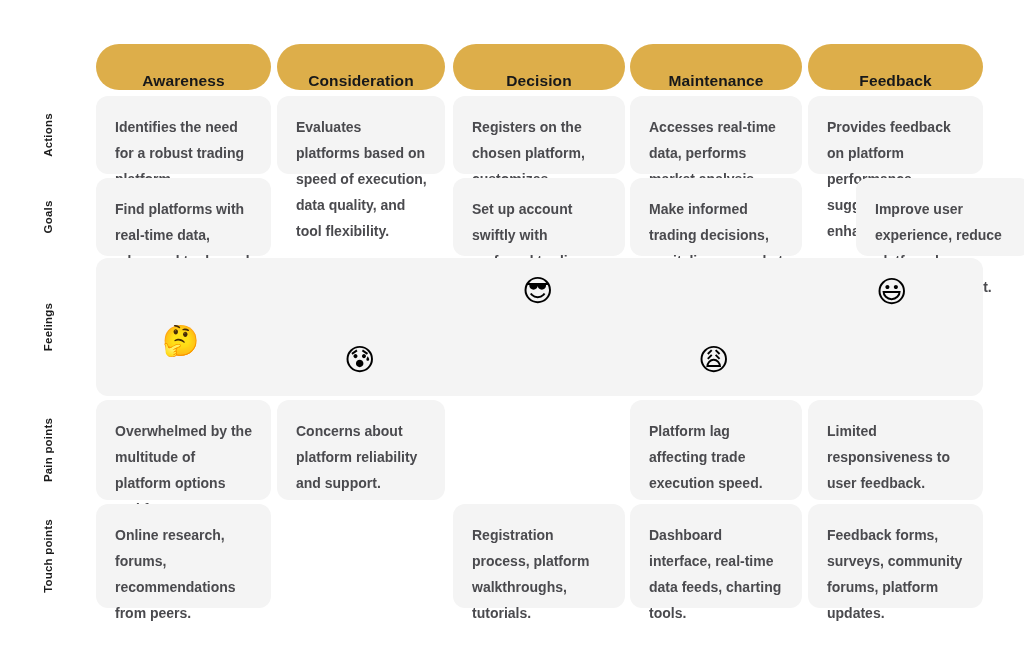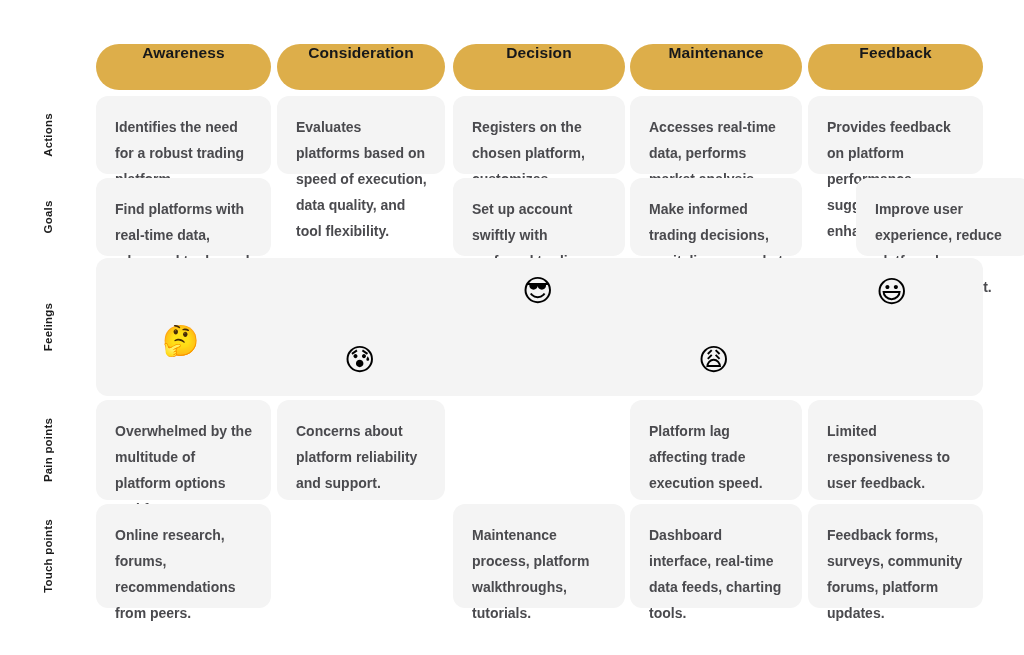--- a/index.html
+++ b/index.html
@@ -39,21 +39,21 @@
   }
 
   
   .stage-header {
     position: absolute;
     top: 44px;
     height: 46px;
     background: #DDAE4A;
     border-radius: 23px;
     display: flex;
-    align-items: flex-start;
+    align-items: flex-end;
     justify-content: center;
   }
   .stage-header span {
     font-size: 15.5px;
     font-weight: 600;
     color: #17181a;
     letter-spacing: 0.1px;
   }
 
   
@@ -189,21 +189,21 @@
     <p>Platform lag affecting trade execution speed.</p>
   </div>
   <div class="cell-card" style="left:808px;top:400px;width:175px;height:100px;">
     <p>Limited responsiveness to user feedback.</p>
   </div>
 
   <div class="cell-card" style="left:96px;top:504px;width:175px;height:104px;">
     <p>Online research, forums, recommendations from peers.</p>
   </div>
   <div class="cell-card" style="left:453px;top:504px;width:172px;height:104px;">
-    <p>Maintenance process, platform walkthroughs, tutorials.</p>
+    <p>Registration process, platform walkthroughs, tutorials.</p>
   </div>
   <div class="cell-card" style="left:630px;top:504px;width:172px;height:104px;">
     <p>Dashboard interface, real-time data feeds, charting tools.</p>
   </div>
   <div class="cell-card" style="left:808px;top:504px;width:175px;height:104px;">
     <p>Feedback forms, surveys, community forums, platform updates.</p>
   </div>
 
 </div>
 

